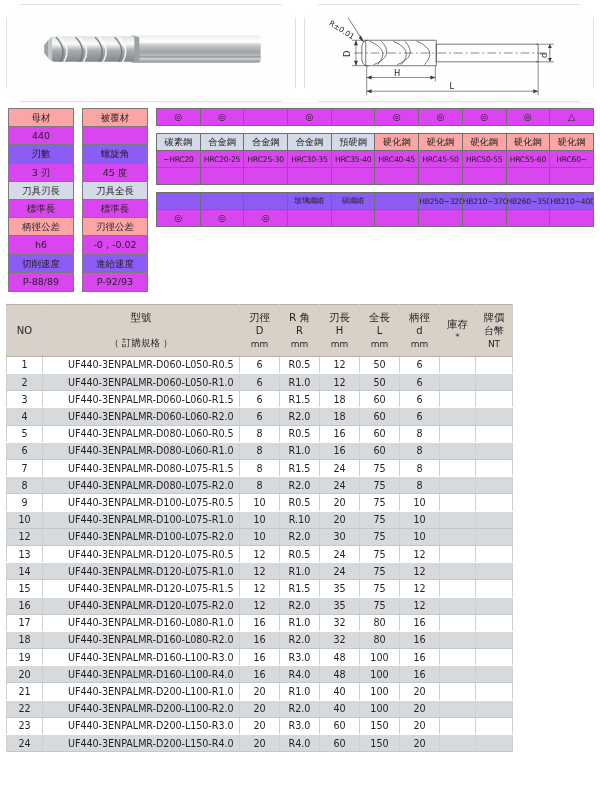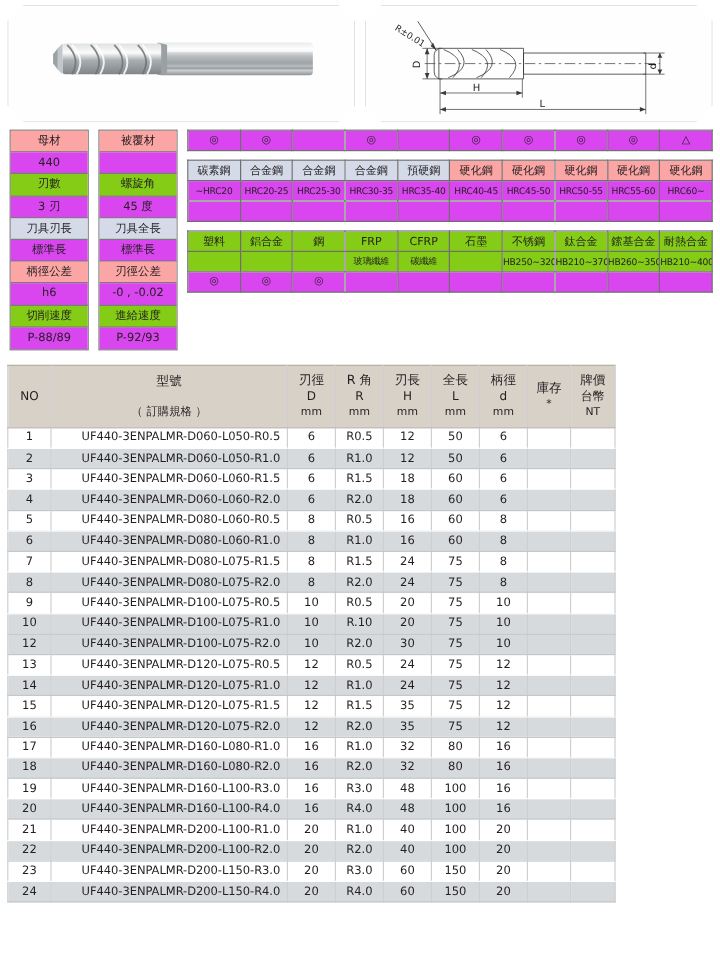--- a/index.html
+++ b/index.html
@@ -32,21 +32,21 @@
   .spec-pair { display: flex; gap: 8px; }
   .spec-col { width: 66px; border: 1px solid #7b7b7b; }
   .spec-col .cell {
     height: 18.2px; line-height: 18.2px;
     text-align: center; font-size: 9.5px; color: #231f20;
     border-bottom: 1px solid #7b7b7b; white-space: nowrap;
     overflow: hidden;
   }
   .spec-col .cell:last-child { border-bottom: none; }
   .hdr-tan   { background: #fca5a5; }
-  .hdr-green { background: #84cc16; }
+  .hdr-green { background: #8b5cf6; }
   .hdr-blue  { background: #d4dae8; }
   .val       { background: #d946ef; }
 
   
   .right-tables { display: flex; flex-direction: column; gap: 7px; flex: 1; }
   .gt { width: 100%; border-collapse: collapse; table-layout: fixed; }
   .gt td {
     border: 1px solid #6f6f6f;
     height: 17px;
     text-align: center;
@@ -302,32 +302,20 @@
           <td class="val sym"></td>
           <td class="val sym"></td>
           <td class="val sym"></td>
           <td class="val sym"></td>
         </tr>
       </tbody>
         </table>
 
       <table class="gt">
         <tbody>
-            <tr>
-          <td class="hdr-green">塑料</td>
-          <td class="hdr-green">鋁合金</td>
-          <td class="hdr-green">鋼</td>
-          <td class="hdr-green">FRP</td>
-          <td class="hdr-green">CFRP</td>
-          <td class="hdr-green">石墨</td>
-          <td class="hdr-green">不锈鋼</td>
-          <td class="hdr-green">鈦合金</td>
-          <td class="hdr-green">鎍基合金</td>
-          <td class="hdr-green">耐熱合金</td>
-        </tr>
         <tr>
           <td class="hdr-green small"></td>
           <td class="hdr-green small"></td>
           <td class="hdr-green small"></td>
           <td class="hdr-green small">玻璃纖維</td>
           <td class="hdr-green small">碳纖維</td>
           <td class="hdr-green small"></td>
           <td class="hdr-green small">HB250~320</td>
           <td class="hdr-green small">HB210~370</td>
           <td class="hdr-green small">HB260~350</td>

